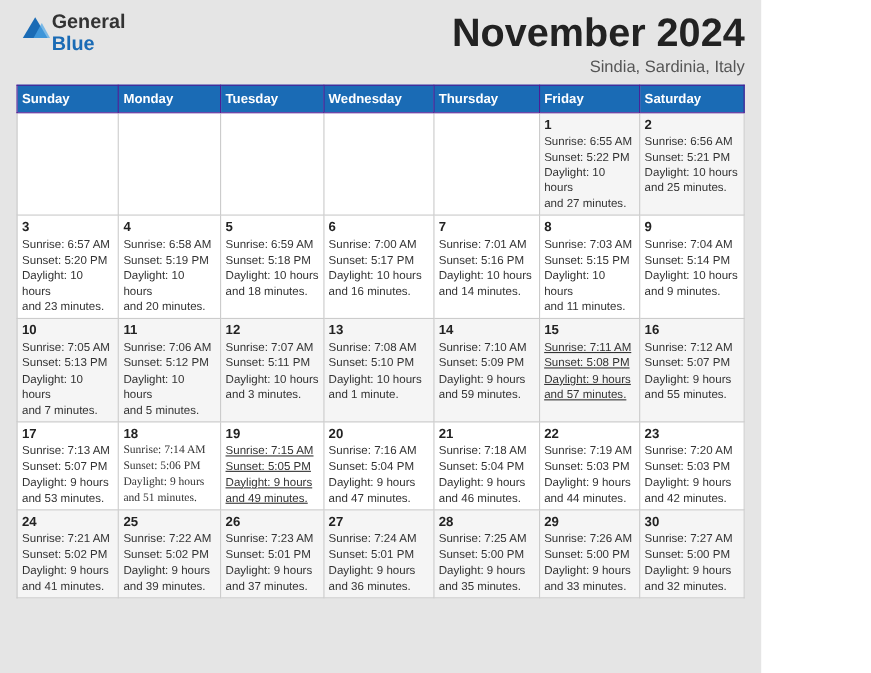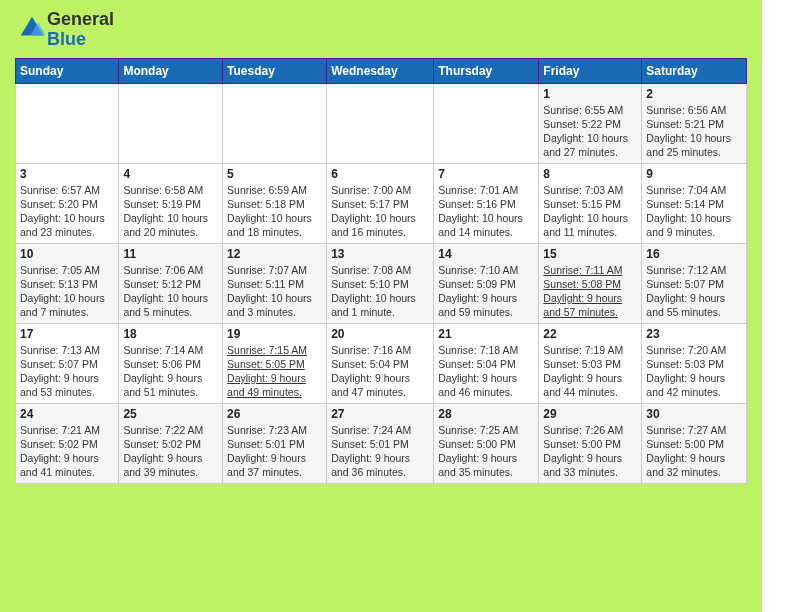--- a/index.html
+++ b/index.html
@@ -4,23 +4,23 @@
   <style>
     * { box-sizing: border-box; margin: 0; padding: 0; }
     body {
       font-family: Arial, sans-serif;
       background: #fff;
       width: 792px;
       min-height: 612px;
       padding: 0;
     }
     .page {
-      width: 762px;
+      width: 692px;
       min-height: 612px;
-      background: #bef264;
+      background: #e5e5e5;
       padding: 10px 15px 15px 15px;
     }
     .header {
       display: flex;
       justify-content: space-between;
       align-items: flex-start;
       margin-bottom: 8px;
     }
     .logo {
       display: flex;
@@ -110,20 +110,22 @@
         </svg>
       </div>
       <div>
         <div class="logo-text">
           <span class="logo-general">General</span><br>
           <span class="logo-blue">Blue</span>
         </div>
       </div>
     </div>
     <div class="title-block">
+      <div class="month-title">November 2024</div>
+      <div class="subtitle">Sindia, Sardinia, Italy</div>
     </div>
   </div>
 
   <table class="calendar">
     <thead>
       <tr>
         <th>Sunday</th>
         <th>Monday</th>
         <th>Tuesday</th>
         <th>Wednesday</th>
@@ -259,21 +261,21 @@
         <tr>
           <td>
             <span class="day-number">17</span>
             <div class="day-info" style="white-space: pre-line;">Sunrise: 7:13 AM
 Sunset: 5:07 PM
 Daylight: 9 hours
 and 53 minutes.</div>
           </td>
           <td>
             <span class="day-number">18</span>
-            <div class="day-info" style="white-space: pre-line;">Sunrise: 7:14 AM
+            <div class="day-info" style="white-space: pre-line; font-family: Liberation Serif, serif;">Sunrise: 7:14 AM
 Sunset: 5:06 PM
 Daylight: 9 hours
 and 51 minutes.</div>
           </td>
           <td>
             <span class="day-number">19</span>
             <div class="day-info" style="white-space: pre-line; text-decoration: underline;">Sunrise: 7:15 AM
 Sunset: 5:05 PM
 Daylight: 9 hours
 and 49 minutes.</div>

